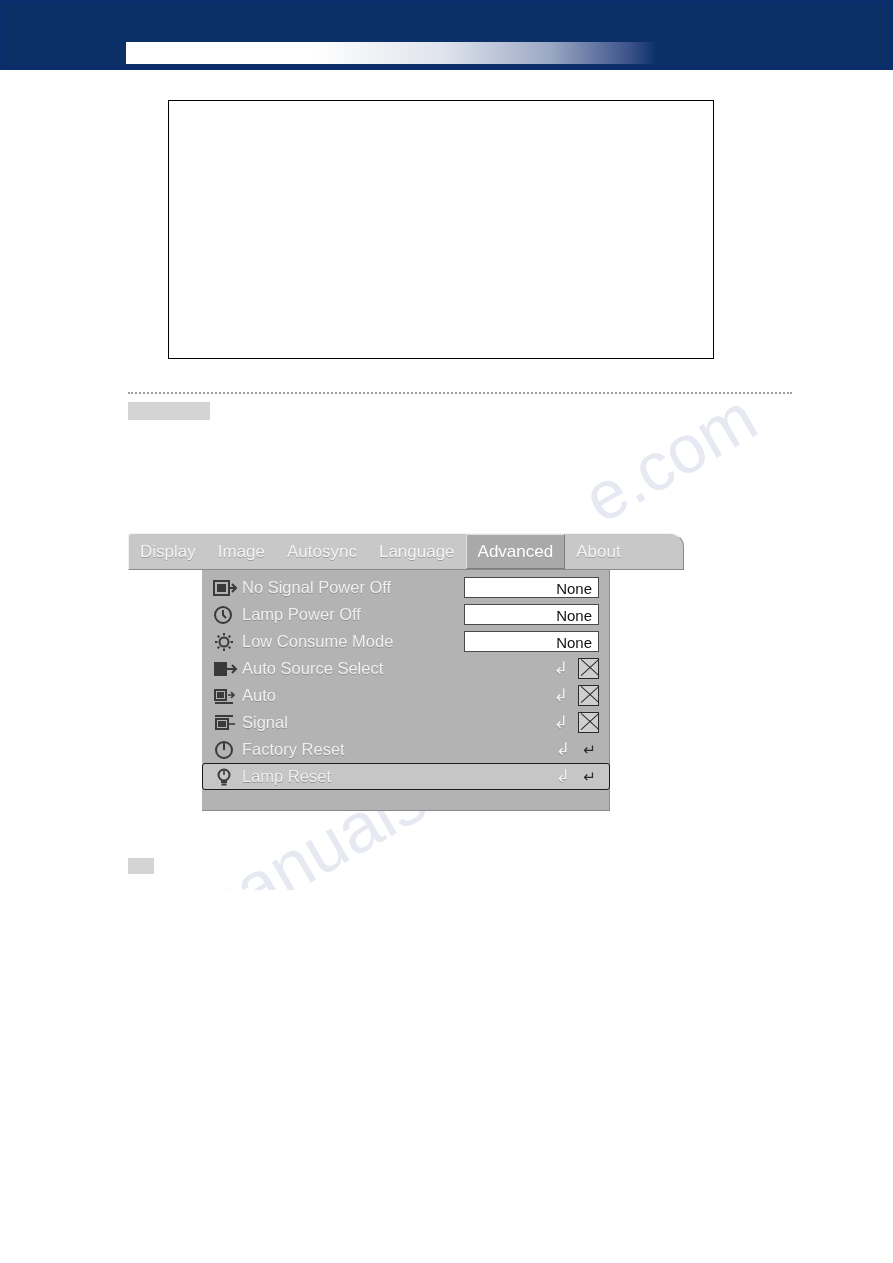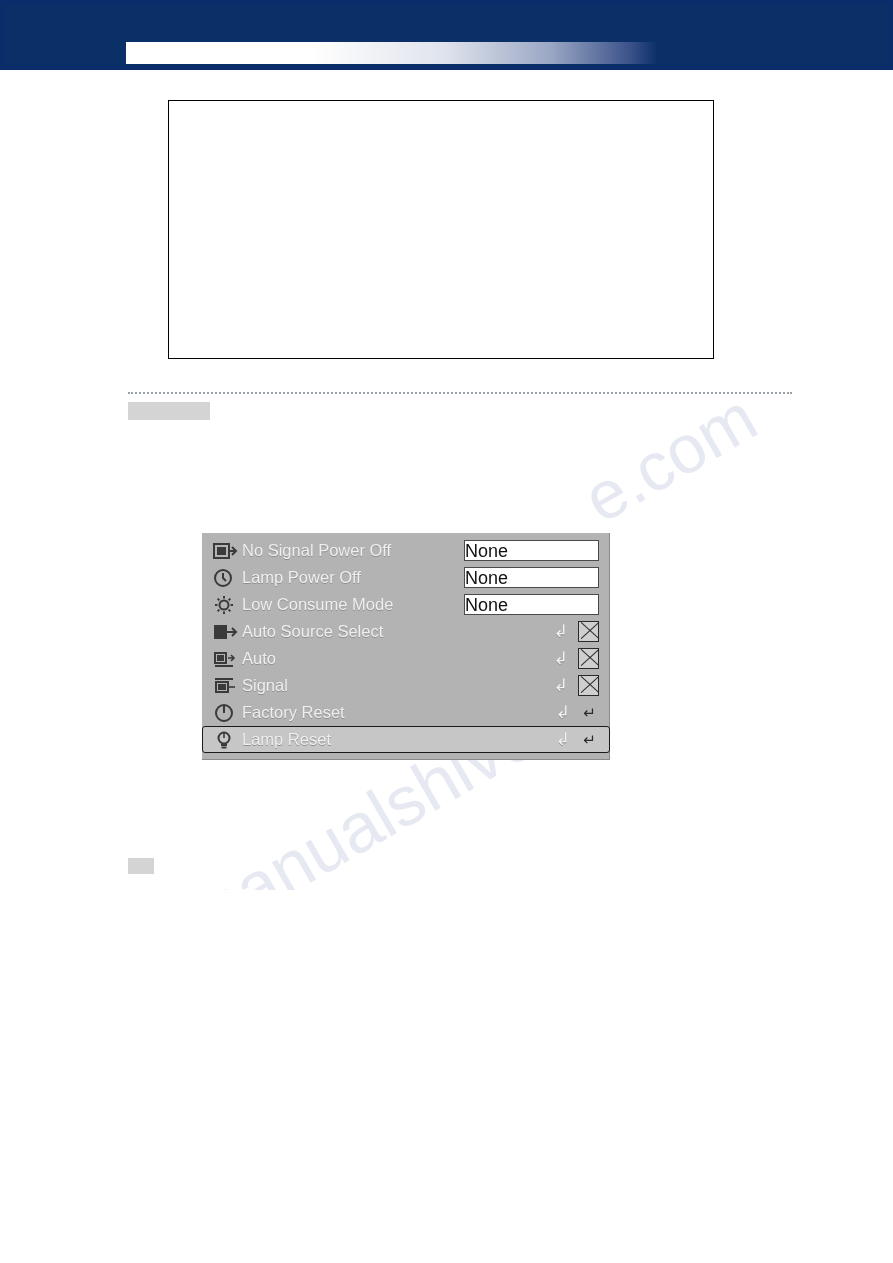--- a/index.html
+++ b/index.html
@@ -131,21 +131,21 @@
     line-height: 33px;
   }
 
   .osd-panel {
     position: relative;
     margin-left: 74px;
     width: 408px;
     background: #b3b3b3;
     border-right: 1px solid #8a8a8a;
     border-bottom: 1px solid #8a8a8a;
-    padding: 4px 0 6px 0;
+    padding: 4px 0 20px 0;
     box-sizing: border-box;
   }
 
   .osd-row {
     position: relative;
     height: 27px;
     display: flex;
     align-items: center;
   }
   .osd-row.highlight .osd-row-inner {
@@ -182,22 +182,22 @@
   .osd-value {
     position: relative;
     z-index: 2;
     width: 135px;
     min-width: 135px;
     height: 21px;
     margin-right: 10px;
     background: #ffffff;
     border: 1px solid #4a4a4a;
     color: #111111;
-    font-size: 18px;
-    text-align: left;
+    font-size: 15px;
+    text-align: right;
     padding-right: 6px;
     line-height: 21px;
     box-sizing: border-box;
   }
   .osd-enter {
     position: relative;
     z-index: 2;
     width: 135px;
     min-width: 135px;
     margin-right: 10px;
@@ -258,20 +258,28 @@
 <div class="grey-block-a"></div>
 <div class="grey-block-b"></div>
 
 <div class="watermark">
   <div class="wm-text wm-1">e.com</div>
   <div class="wm-text wm-2">manualshive</div>
 </div>
 
 <div class="osd">
 
+  <div class="osd-tabs">
+    <div class="osd-tab">Display</div>
+    <div class="osd-tab">Image</div>
+    <div class="osd-tab">Autosync</div>
+    <div class="osd-tab">Language</div>
+    <div class="osd-tab selected">Advanced</div>
+    <div class="osd-tab">About</div>
+  </div>
 
   <div class="osd-panel">
 
     <div class="osd-row">
       <div class="osd-row-inner"></div>
       <div class="osd-icon">
         <span class="ic">
             <svg width="26" height="20" viewBox="0 0 26 20">
           <rect x="2" y="3" width="15" height="14" fill="none" stroke="#3a3a3a" stroke-width="2"></rect>
           <path d="M17 10 H24 M20 6 L24 10 L20 14" fill="none" stroke="#3a3a3a" stroke-width="2"></path>

